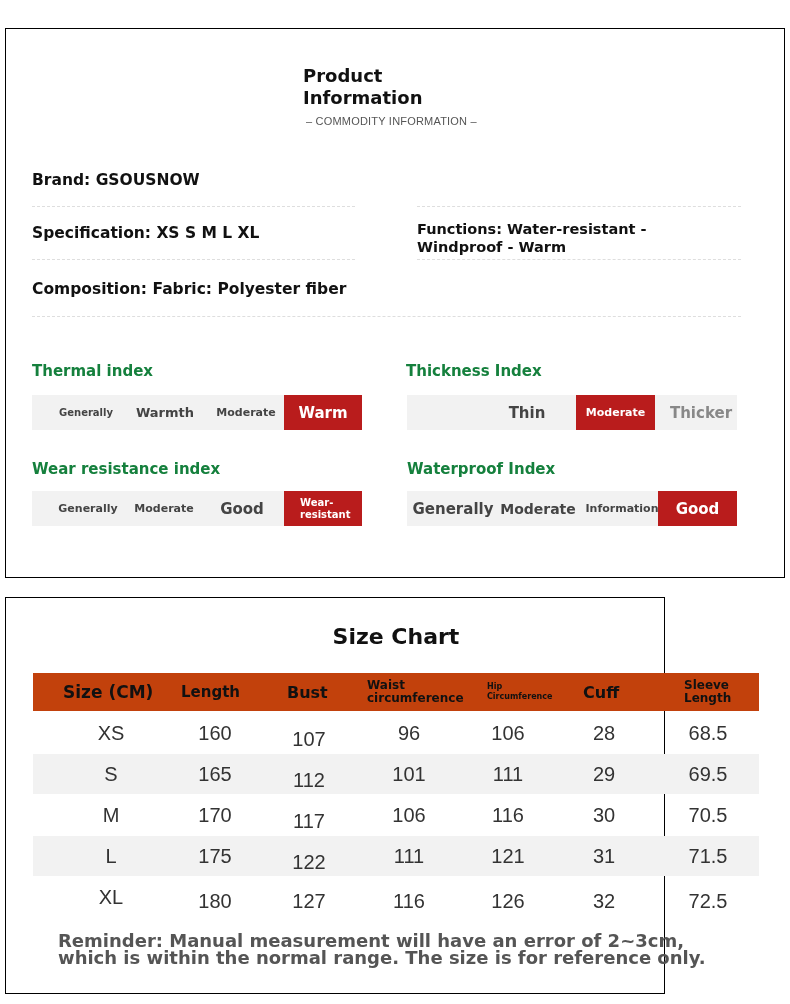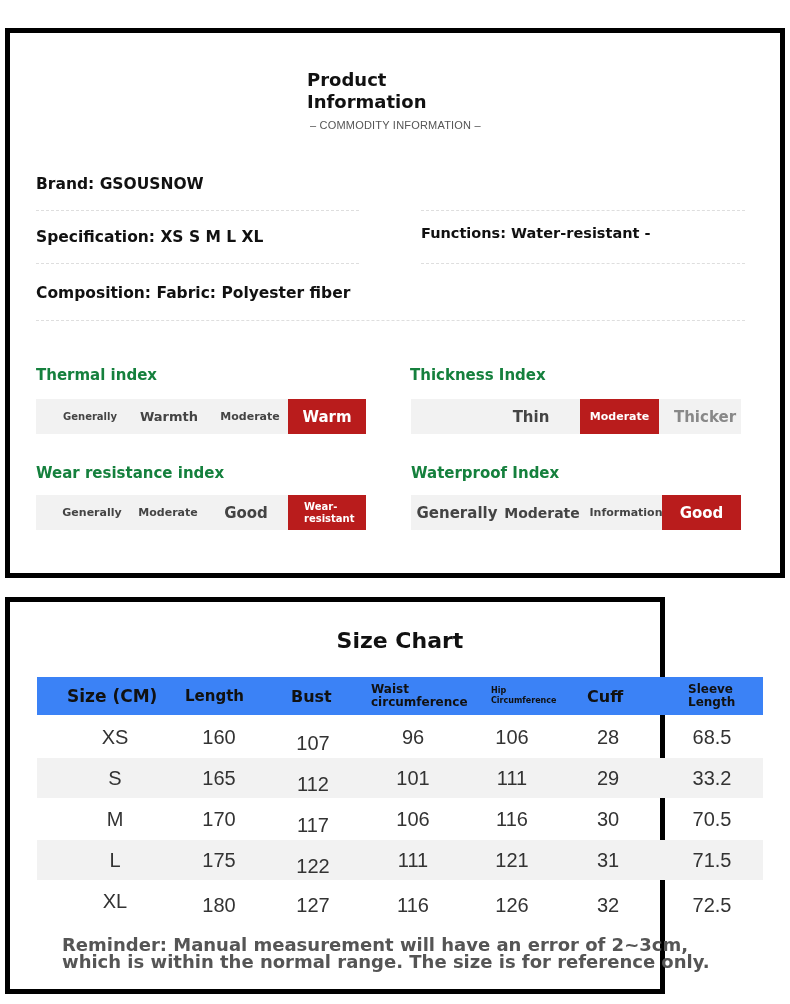--- a/index.html
+++ b/index.html
@@ -1,35 +1,35 @@
 <!DOCTYPE html>
 <html><head>
   <meta charset="utf-8">
   <style>
     html, body { margin: 0; padding: 0; background: #ffffff; }
     body { width: 790px; height: 1004px; position: relative; overflow: hidden;
            font-family: "DejaVu Sans", sans-serif; color: #111; }
-    .panel { position: absolute; border: 5px solid #000000; background: #fff; box-sizing: border-box; }
+    .panel { position: absolute; border: 1px solid #000000; background: #fff; box-sizing: border-box; }
     #panel-info { left: 5px; top: 28px; width: 780px; height: 550px; }
     #panel-size { left: 5px; top: 597px; width: 660px; height: 397px; }
 
     .pi-title { position: absolute; left: 297px; top: 36px; font-weight: bold; font-size: 18px; line-height: 22px; color: #111; }
     .pi-sub { position: absolute; left: 300px; top: 86px; font-size: 11px; color: #555; letter-spacing: 0.2px; font-family: "Liberation Sans", sans-serif; }
 
     .field { position: absolute; font-weight: bold; font-size: 15.5px; line-height: 18px; color: #111; font-family: "DejaVu Sans", sans-serif; }
     .field.sm { font-size: 14.5px; line-height: 18px; }
     .dash { position: absolute; border-top: 1px dashed #dedede; height: 0; }
 
     .idx-label { position: absolute; font-weight: bold; font-size: 15px; color: #15803d; }
     .bar { position: absolute; height: 35px; background: #f2f2f2; display: flex; align-items: center; }
     .seg { position: absolute; top: 0; height: 35px; display: flex; align-items: center; justify-content: center; font-weight: bold; color: #444; text-align: center; line-height: 12px; }
     .seg.active { background: #b91c1c; color: #ffffff; }
 
     .sc-title { position: absolute; left: 0; width: 780px; top: 26px; text-align: center; font-weight: bold; font-size: 22px; color: #111; }
-    .thead { position: absolute; left: 27px; top: 75px; width: 726px; height: 38px; background: #3b82f6; }
+    .thead { position: absolute; left: 27px; top: 75px; width: 726px; height: 38px; background: #c2410c; }
     .th { position: absolute; top: 0; height: 38px; display: flex; align-items: center; font-weight: bold; color: #111; line-height: 13px; }
     .trow { position: absolute; left: 27px; width: 726px; height: 40px; }
     .trow.alt { background: #f2f2f2; }
     .td { position: absolute; top: 0; height: 40px; display: flex; align-items: center; justify-content: center; font-family: "Liberation Sans", sans-serif; font-size: 20px; color: #333; }
     .reminder { position: absolute; left: 52px; top: 334px; width: 690px; font-weight: bold; font-size: 18px; line-height: 17px; color: #555; }
   </style>
 </head>
 <body>
 
 <div class="panel" id="panel-info">
@@ -44,20 +44,21 @@
 
   <div class="field sm" style="left:411px; top:136px;">
   </div>
   <div class="dash" style="left:411px; top:177px; width:324px;"></div>
 
   <div class="field" style="left:26px; top:195px;">Specification: XS S M L XL</div>
   <div class="dash" style="left:26px; top:230px; width:323px;"></div>
 
   <div class="field sm" style="left:411px; top:191px;">
     <div>Functions: Water-resistant -</div>
+    <div>Windproof - Warm</div>
   </div>
   <div class="dash" style="left:411px; top:230px; width:324px;"></div>
 
   <div class="field" style="left:26px; top:251px;">Composition: Fabric: Polyester fiber</div>
   <div class="dash" style="left:26px; top:287px; width:709px;"></div>
 
   <div class="idx-label" style="left:26px; top:333px;">Thermal index</div>
   <div class="bar" style="left:26px; top:366px; width:330px;">
     <div class="seg" style="left:20px; width:68px; font-size:10px;">Generally</div>
     <div class="seg" style="left:98px; width:70px; font-size:13px;">Warmth</div>
@@ -121,21 +122,21 @@
     <div class="td" style="left:645px; width:60px;">68.5</div>
   </div>
 
   <div class="trow alt" style="top:156px;">
     <div class="td" style="left:48px; width:60px;">S</div>
     <div class="td" style="left:152px; width:60px;">165</div>
     <div class="td" style="left:246px; width:60px; padding-top:6px;">112</div>
     <div class="td" style="left:346px; width:60px;">101</div>
     <div class="td" style="left:445px; width:60px;">111</div>
     <div class="td" style="left:541px; width:60px;">29</div>
-    <div class="td" style="left:645px; width:60px;">33.2</div>
+    <div class="td" style="left:645px; width:60px;">69.5</div>
   </div>
 
   <div class="trow" style="top:197px;">
     <div class="td" style="left:48px; width:60px;">M</div>
     <div class="td" style="left:152px; width:60px;">170</div>
     <div class="td" style="left:246px; width:60px; padding-top:6px;">117</div>
     <div class="td" style="left:346px; width:60px;">106</div>
     <div class="td" style="left:445px; width:60px;">116</div>
     <div class="td" style="left:541px; width:60px;">30</div>
     <div class="td" style="left:645px; width:60px;">70.5</div>

